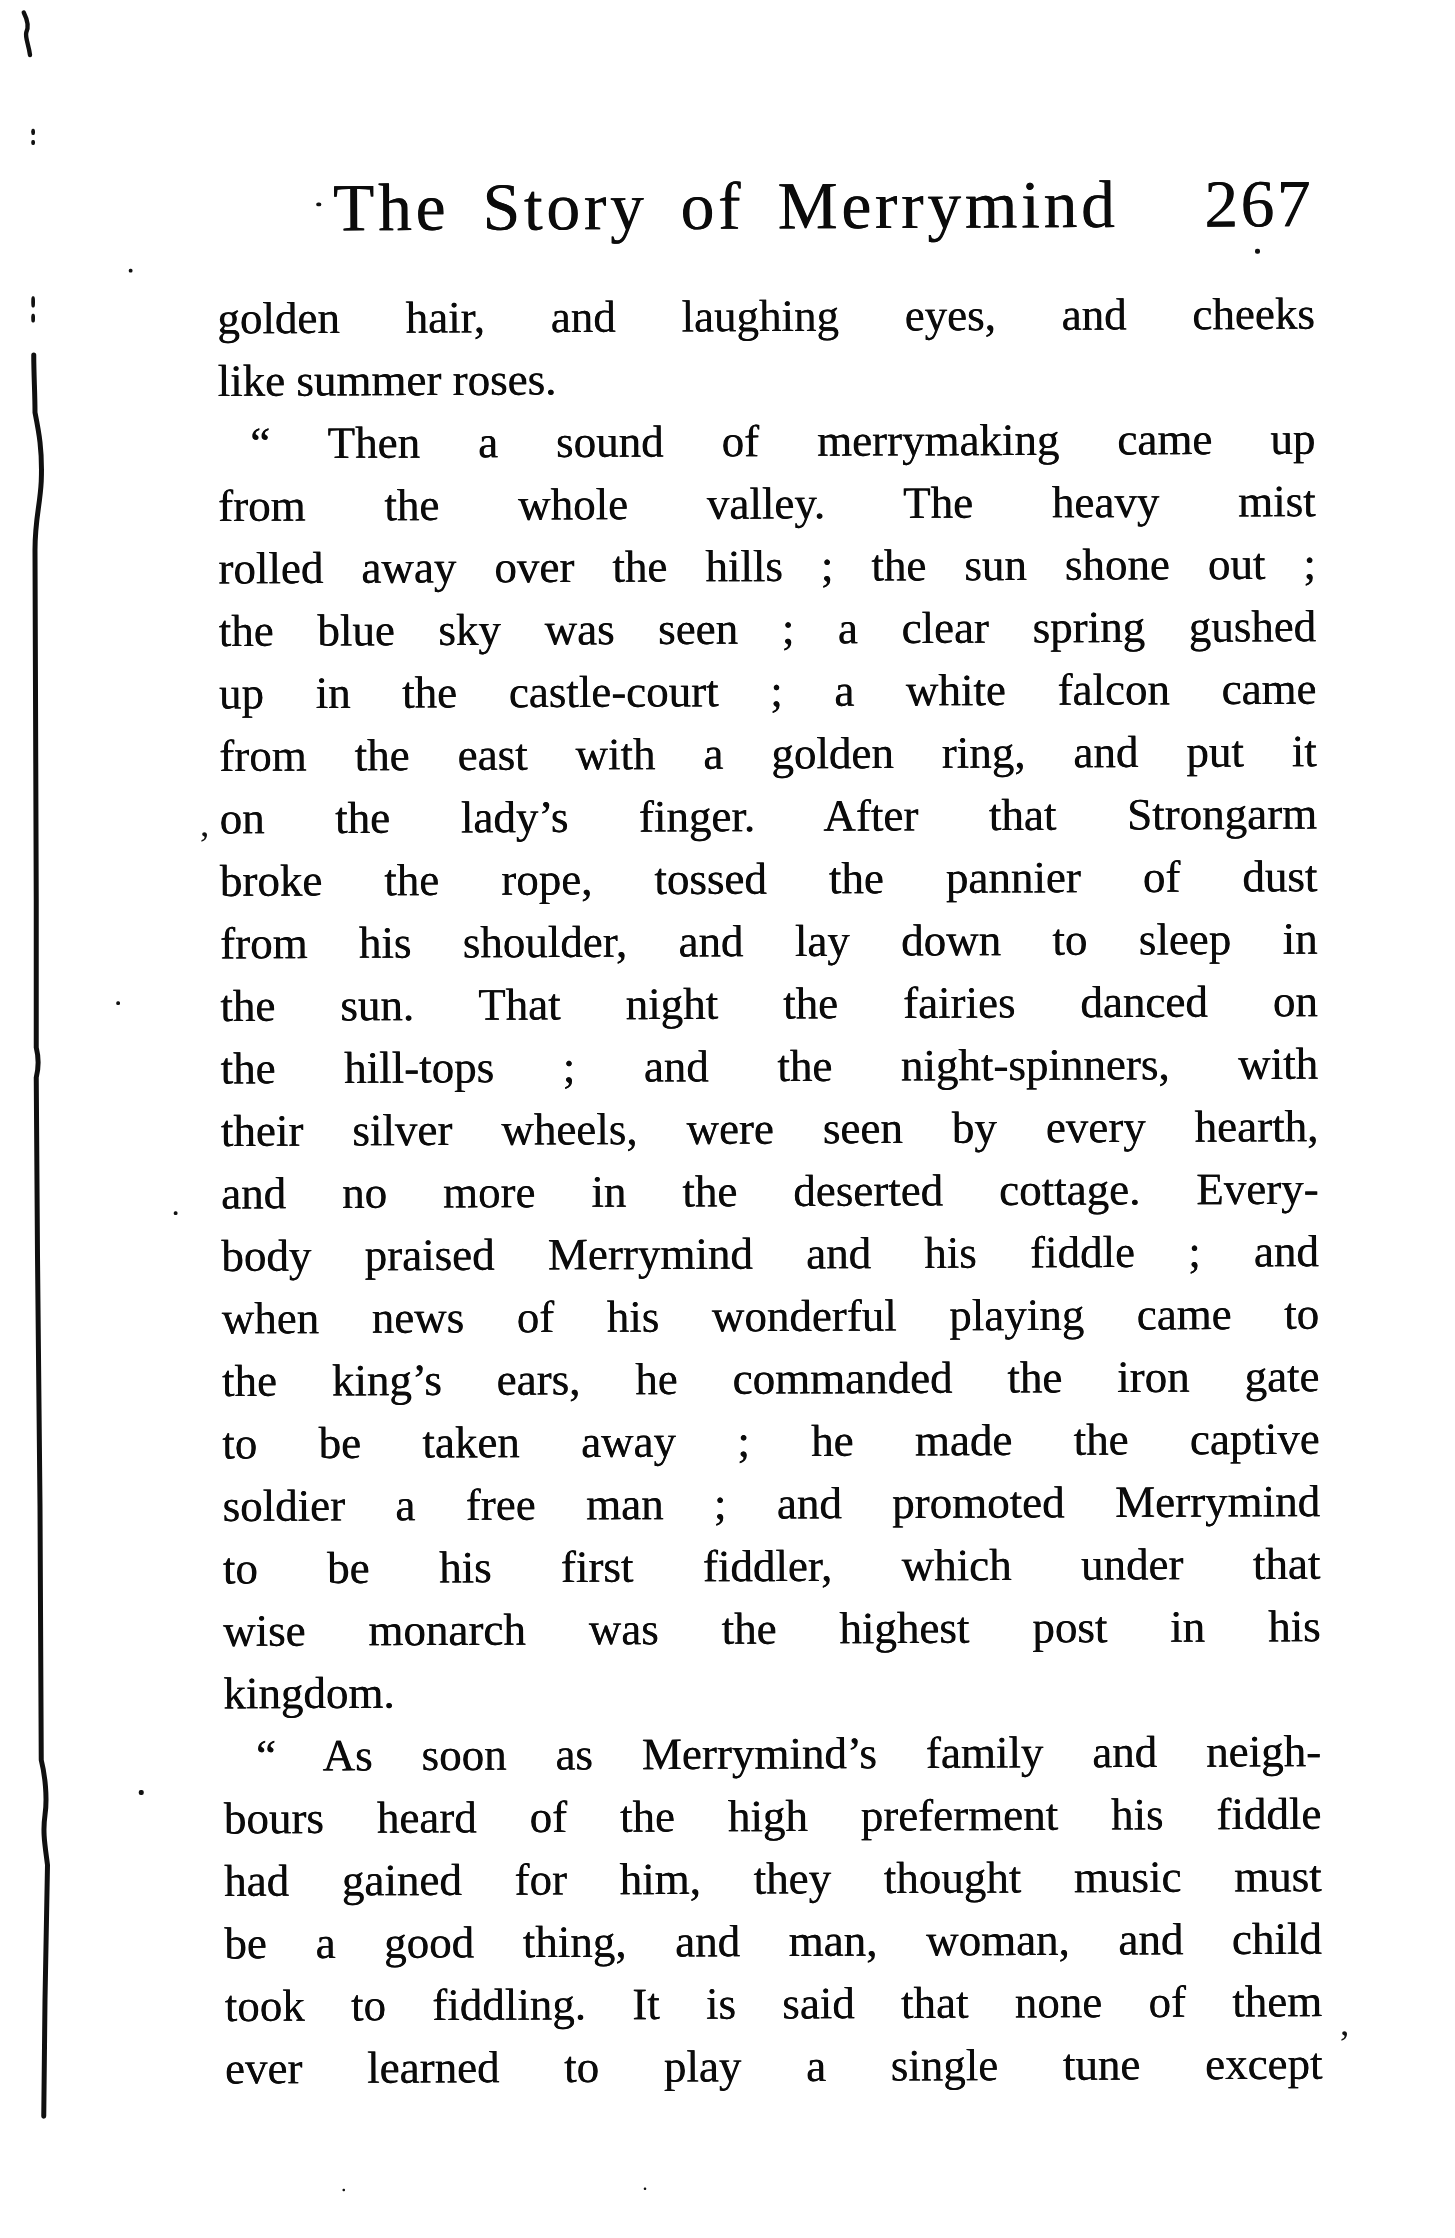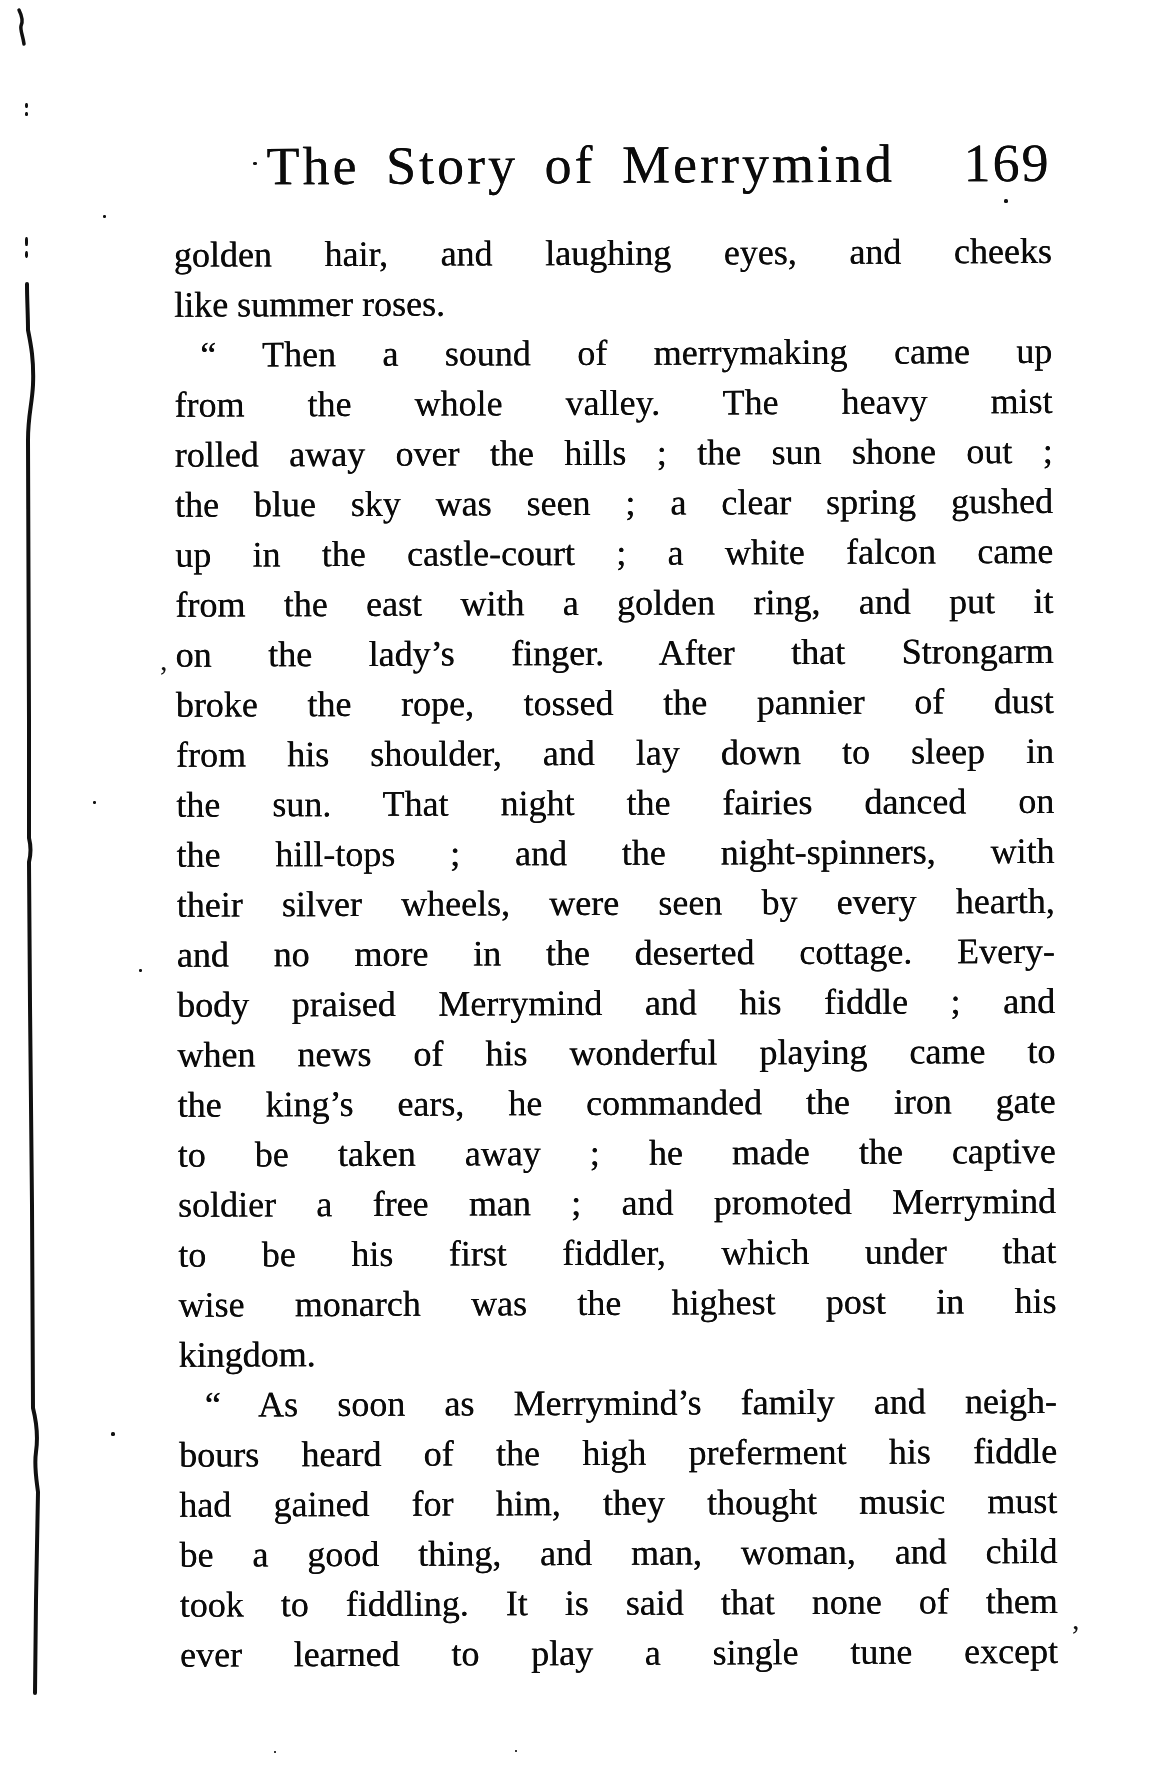--- a/index.html
+++ b/index.html
@@ -107,21 +107,21 @@
   <div class="speck" style="left:274px;top:1751px;width:2px;height:2px;"></div>
   <div class="speck" style="left:515px;top:1750px;width:2px;height:2px;"></div>
 
   <span class="stray-comma" style="left:1072px;top:1604px;">,</span>
   <span class="stray-comma" style="left:160px;top:645px;">,</span>
 
   <div class="content">
 
     <div class="running-header">
       <span class="title">The Story of Merrymind</span>
-      <span class="pagenum">169</span>
+      <span class="pagenum">267</span>
     </div>
 
     <div class="bodytext">
       <div class="line">golden hair, and laughing eyes, and cheeks</div>
       <div class="line noj">like summer roses.</div>
       <div class="line indent">“ Then a sound of merrymaking came up</div>
       <div class="line">from the whole valley.  The heavy mist</div>
       <div class="line">rolled away over the hills ; the sun shone out ;</div>
       <div class="line">the blue sky was seen ; a clear spring gushed</div>
       <div class="line">up in the castle-court ; a white falcon came</div>

